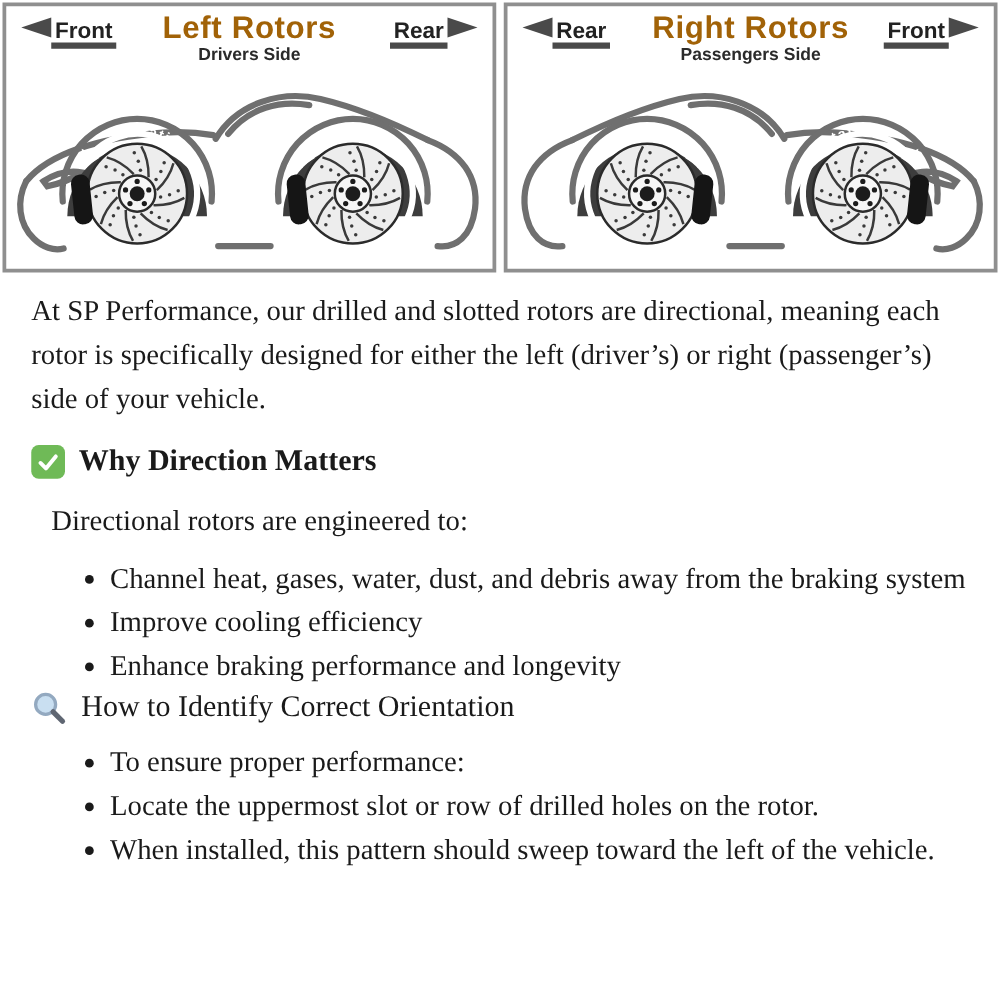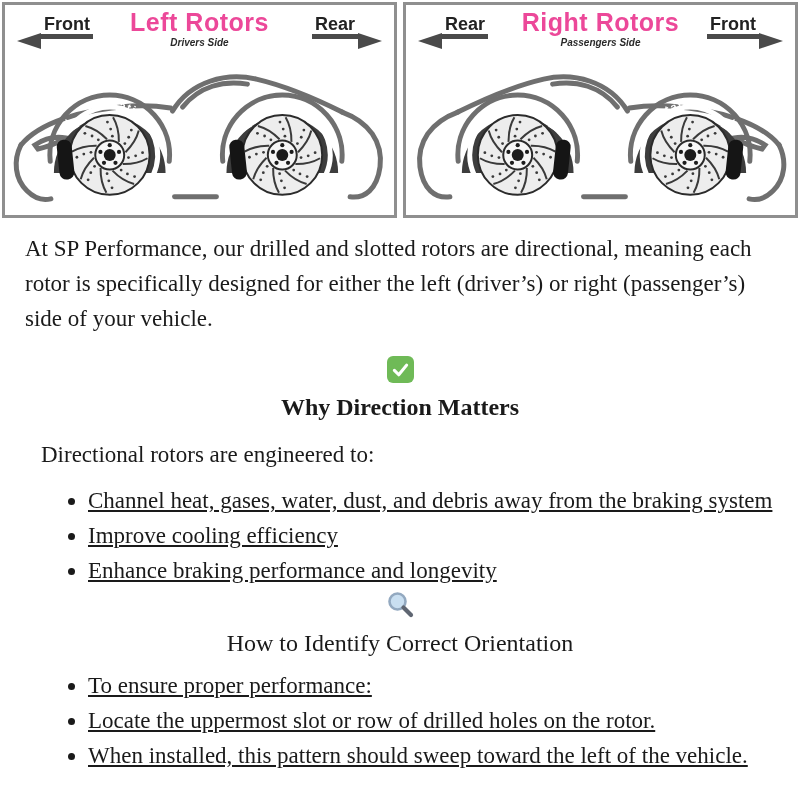--- a/index.html
+++ b/index.html
@@ -6,38 +6,38 @@
   html,body { margin:0; padding:0; }
   body {
     width:800px; height:800px; background:#fff; overflow:hidden;
     font-family:"Liberation Serif", serif; color:var(--text, #1a1a1a);
   }
   
   .diagram { display:flex; gap:6px; padding:2px 2px 0 2px; }
   .panel { flex:1; border:3px solid var(--border-gray,#8f8f8f); background:#fff; height:216px; position:relative; overflow:hidden; }
   .panel-header { position:relative; height:50px; font-family:"Liberation Sans", sans-serif; }
   .panel-titles { position:absolute; left:0; right:0; top:4px; text-align:center; }
-  .panel-title { font-size:25px; font-weight:bold; letter-spacing:0.5px; color:#ec4899; line-height:26px; }
-  .panel-subtitle { font-size:10px; font-weight:bold; font-style:italic; color:#2a2a2a; line-height:16px; }
-  .dir { display:flex; align-items:flex-end; position:absolute; top:9px; }
+  .panel-title { font-size:25px; font-weight:bold; letter-spacing:0.5px; color:#a16207; line-height:26px; }
+  .panel-subtitle { font-size:14px; font-weight:bold; color:#2a2a2a; line-height:16px; }
+  .dir { display:flex; position:absolute; top:9px; }
   .dir-left { left:12px; } .dir-right { right:12px; }
   .dir-text { font-weight:bold; font-size:18px; color:#222; border-bottom:5px solid #4a4a4a; padding:0 3px 0 3px; line-height:20px; }
   .tri { width:0; height:0; }
   .tri-left  { border-top:8px solid transparent; border-bottom:8px solid transparent; border-right:24px solid #4a4a4a; margin-bottom:-10px; }
   .tri-right { border-top:8px solid transparent; border-bottom:8px solid transparent; border-left:24px solid #4a4a4a; margin-bottom:-10px; }
   .car-svg { display:block; width:100%; height:160px; }
   
   .content { padding:0 25px; font-size:23px; }
   .intro { margin:13px 0 4px; line-height:35px; }
-  .sec-heading { margin:20px 0 0; font-size:24px; font-weight:bold; display:flex; align-items:center; gap:11px;flex-direction:column; }
+  .sec-heading { margin:20px 0 0; font-size:24px; font-weight:bold; display:flex; align-items:center; gap:11px; }
   .sec-heading.plain { font-weight:normal; margin-top:2px; }
   .check-icon { width:27px; height:27px; border-radius:6px; background:var(--check-green,#6fba57); display:inline-flex; align-items:center; justify-content:center; flex:0 0 auto; }
   .mag-icon { width:29px; height:29px; display:inline-flex; flex:0 0 auto; }
   .lead { margin:16px 16px 0; line-height:35px; }
-  ul.bullets { margin:11px 0 0; padding-left:63px; list-style:disc;text-decoration:underline; }
+  ul.bullets { margin:11px 0 0; padding-left:63px; list-style:disc; }
   ul.bullets li { line-height:35px; margin:0; }
 </style>
 </head>
 <body>
 
 <div class="page">
 
   <div class="diagram">
 
     <section class="panel">

